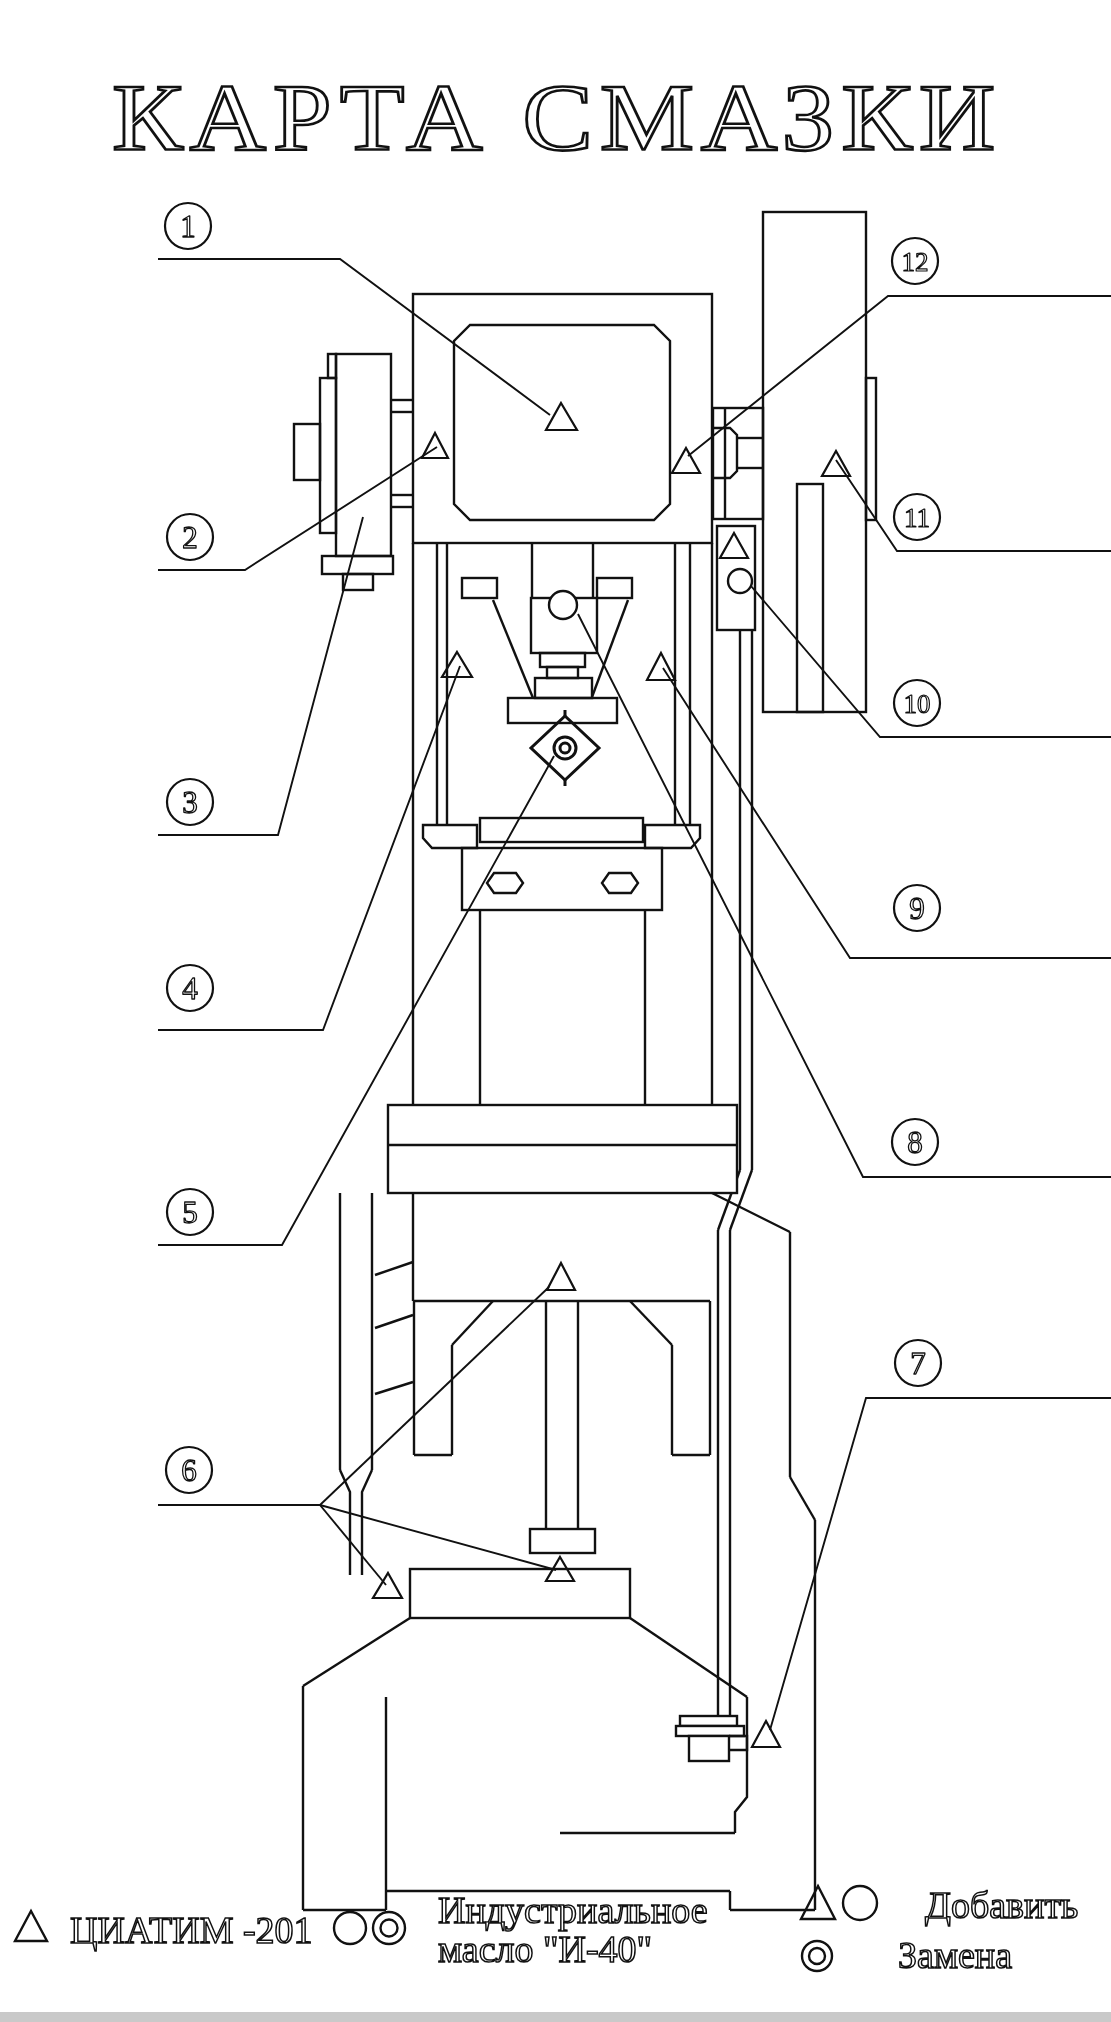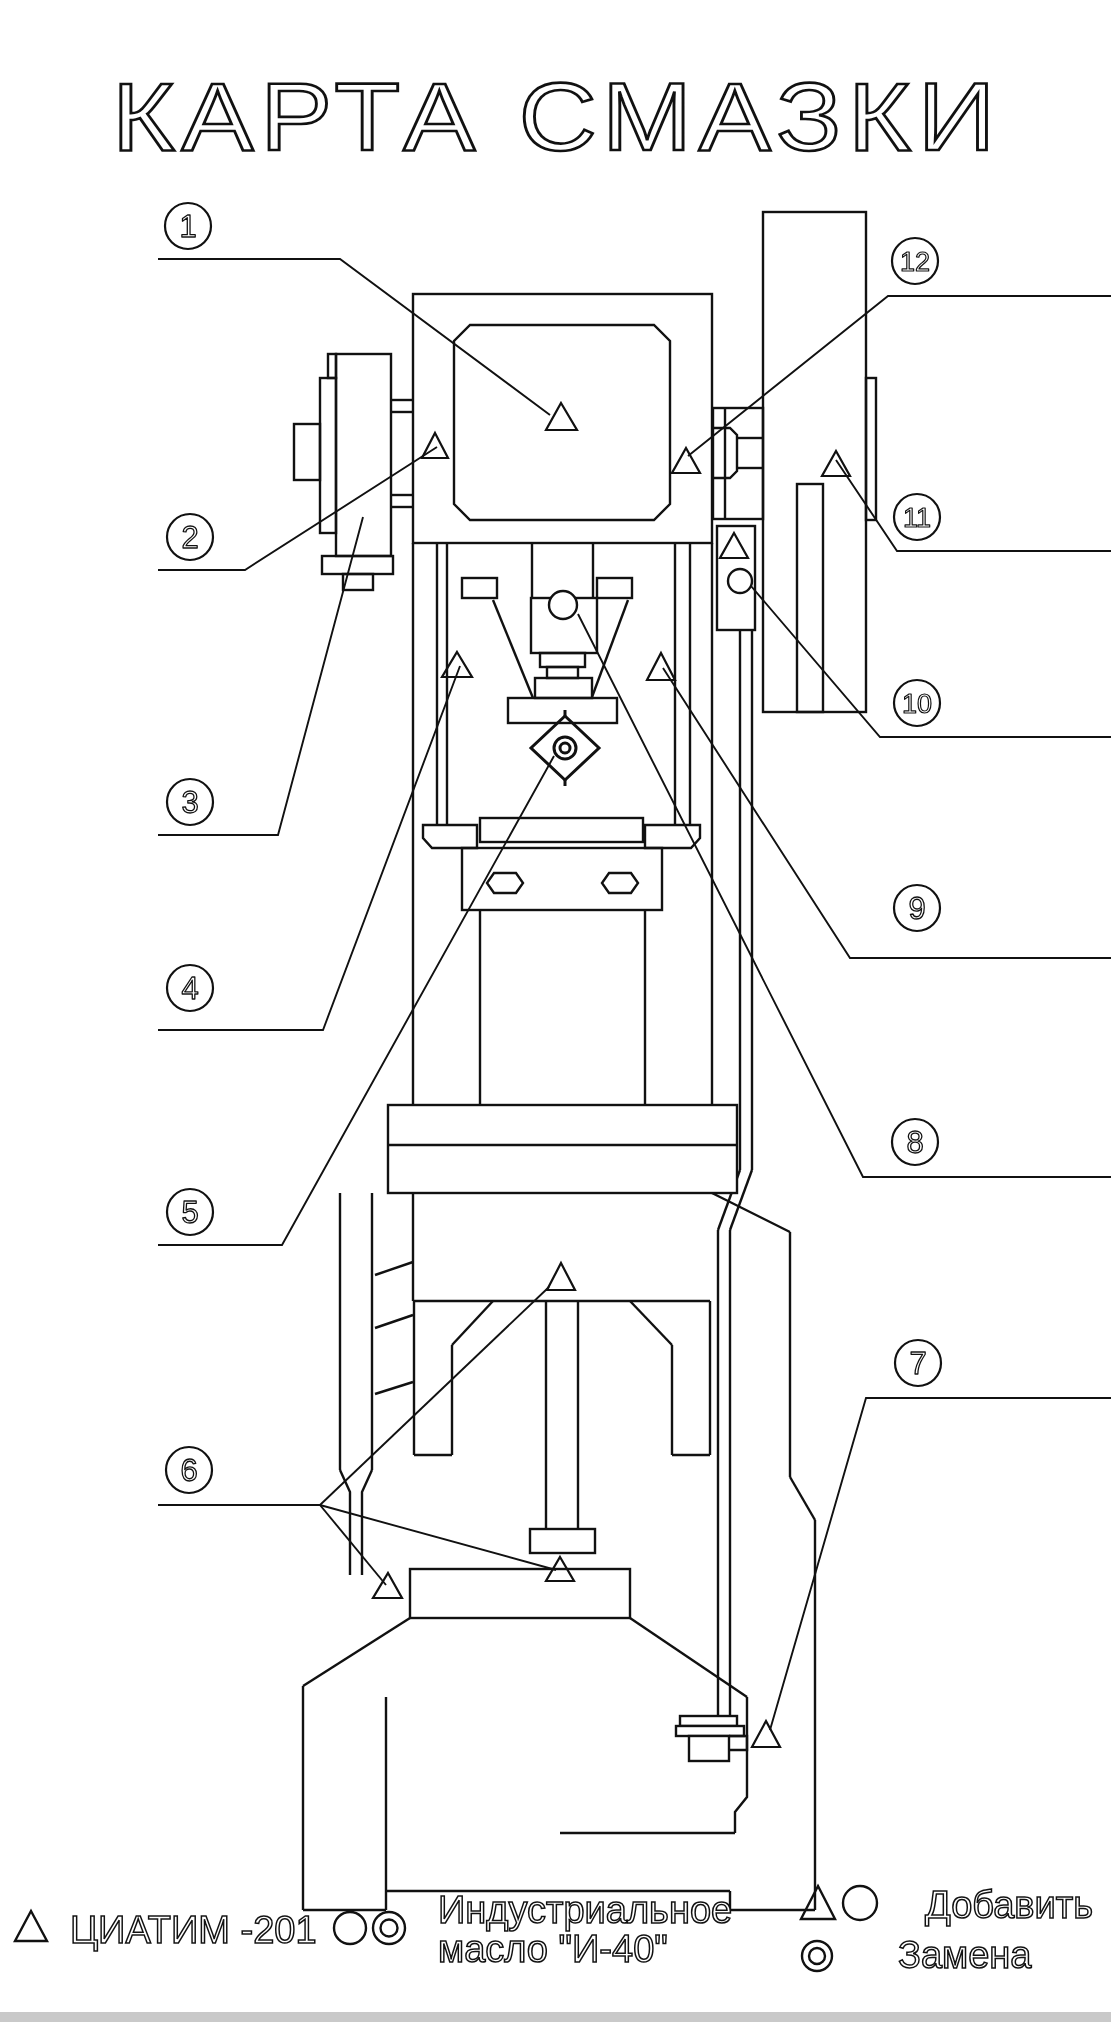--- a/index.html
+++ b/index.html
@@ -1,17 +1,17 @@
 <!DOCTYPE html>
 <html><head>
 <meta charset="utf-8">
 <style>
   html,body{margin:0;padding:0;background:#e8e8e8;}
   .page{position:relative;width:1111px;height:2022px;background:#ffffff;
-        font-family:Liberation Sans, sans-serif;overflow:hidden;}
+        font-family:Liberation Serif, serif;overflow:hidden;}
   svg{display:block;}
   .outline-text{fill:#ffffff;stroke:#111111;}
   .line{stroke:#111111;fill:none;}
   .whitefill{stroke:#111111;fill:#ffffff;}
 </style>
 </head>
 <body>
 
 <div class="page">
 <svg width="1111" height="2022" viewBox="0 0 1111 2022">

